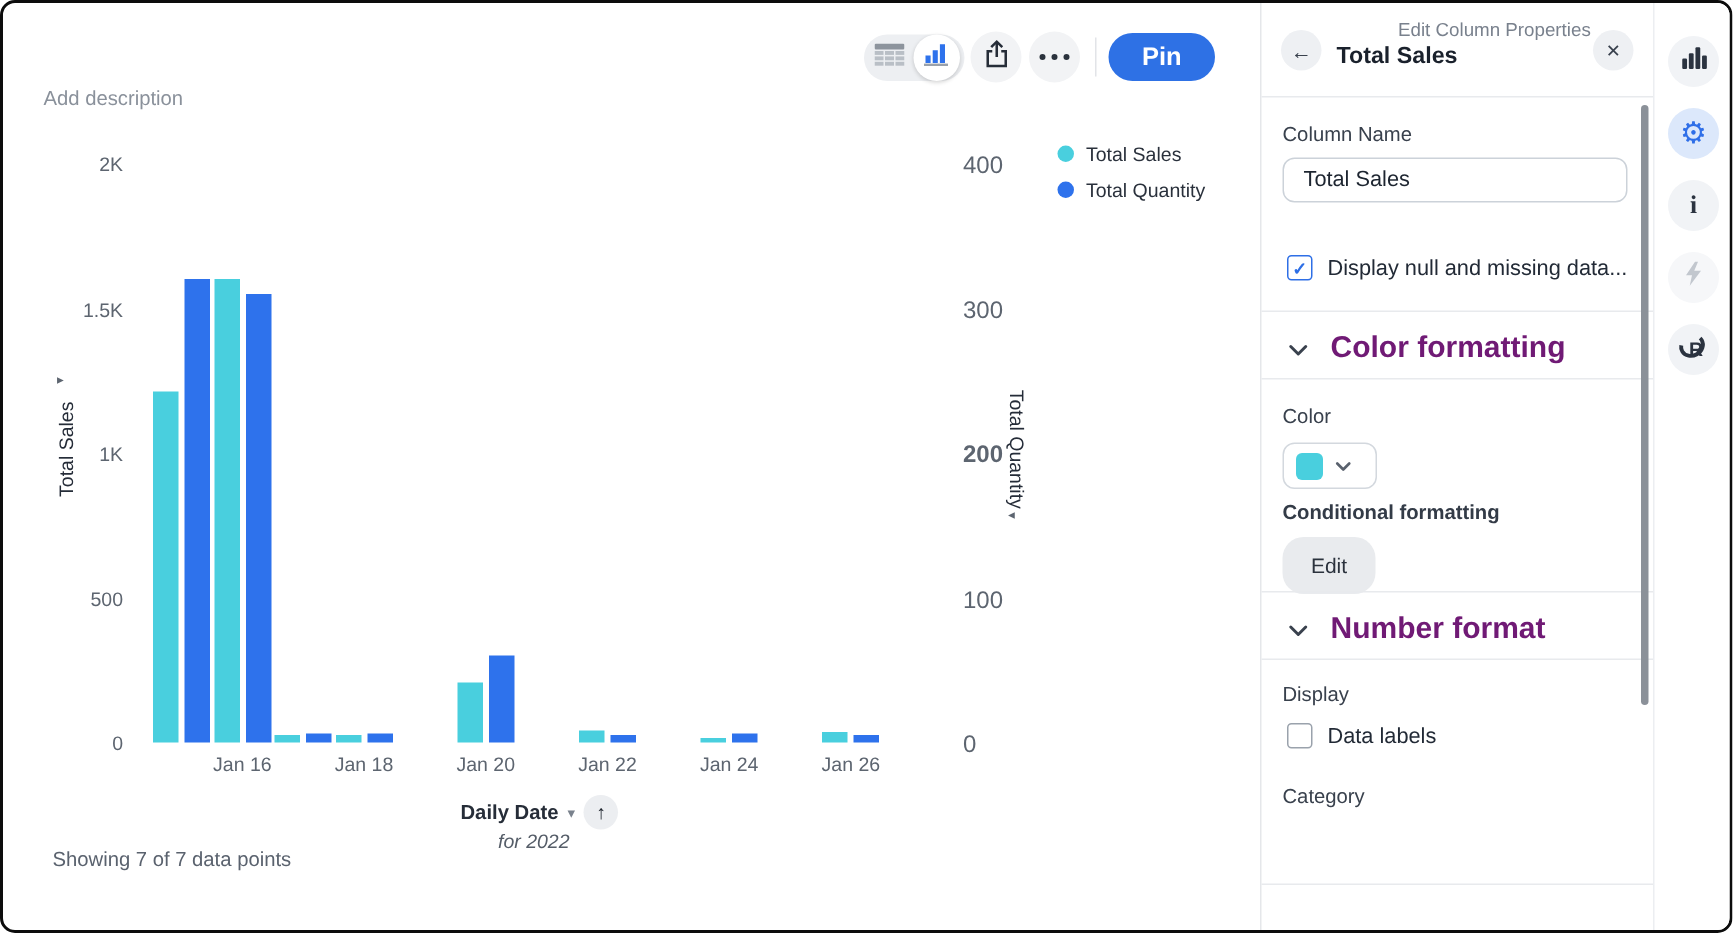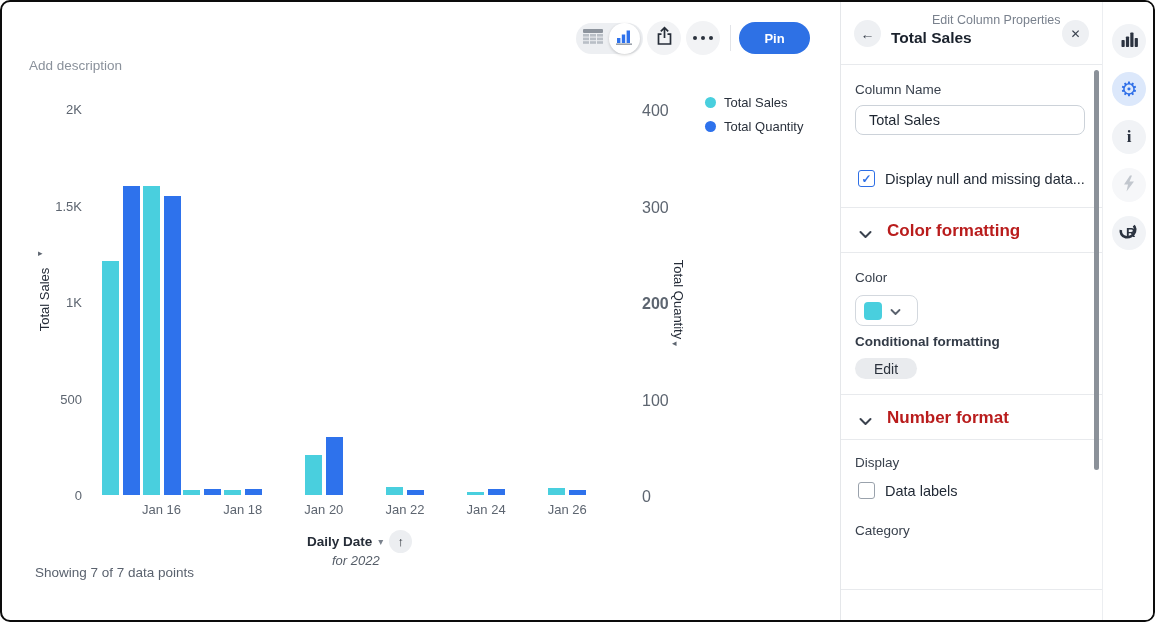--- a/index.html
+++ b/index.html
@@ -19,21 +19,21 @@
   .seg-left { width:33px; display:flex; justify-content:center; align-items:center; }
   .seg-right { width:31px; height:31px; background:#fff; border-radius:50%;
                display:flex; justify-content:center; align-items:center;
                box-shadow:0 1px 3px rgba(0,0,0,.18); }
   .tool-circle { position:absolute; top:19px; width:34px; height:34px; border-radius:50%;
                  background:#f2f3f5; display:flex; align-items:center; justify-content:center; }
   .dots { display:flex; gap:4px; }
   .dots span { width:4px; height:4px; border-radius:50%; background:#2b323d; display:block; }
   .tb-divider { position:absolute; left:728px; top:23px; width:1px; height:26px; background:#e2e4e8; }
   .pin-btn { position:absolute; left:737px; top:20px; width:71px; height:32px; border-radius:16px;
-             background:#2e71e5; color:#fff; font-size:13px; font-weight:700;
+             background:#2e71e5; color:#fff; font-size:17px; font-weight:700;
              display:flex; align-items:center; justify-content:center; }
 
   
   #plot { position:absolute; left:0; top:0; width:838px; height:622px; }
   .bar { position:absolute; }
   .ytick { position:absolute; width:60px; text-align:right; font-size:13px; color:#5d6570; }
   .ytick-r { position:absolute; font-size:16px; color:#5d6570; }
   .xtick { position:absolute; width:64px; text-align:center; font-size:13px; color:#5d6570; }
   .axis-label { position:absolute; font-size:13px; color:#252c38; white-space:nowrap; }
   .rot-ccw { transform:rotate(-90deg); transform-origin:center; }
@@ -68,25 +68,25 @@
              display:flex; align-items:center; padding:0 13px; font-size:14.5px; color:#1d2530; }
   .tooltip { background:#353d4a; color:#fff; border-radius:6px; height:28px;
              display:flex; align-items:center; justify-content:center; padding:0 12px;
              font-size:13px; font-weight:700; white-space:nowrap; box-shadow:0 2px 6px rgba(0,0,0,.25); }
   .checkbox { width:17px; height:17px; border-radius:3px; background:#fff;
               display:flex; align-items:center; justify-content:center; }
   .cb-checked { border:1.5px solid #2e6fe6; color:#2e6fe6; font-size:12px; font-weight:700; }
   .cb-empty { border:1.5px solid #9aa2ac; }
   .cb-label { font-size:14.5px; color:#222a36; white-space:nowrap; overflow:hidden;
               text-overflow:ellipsis; max-width:205px; }
-  .section-head { font-size:17px; font-weight:700; color:#b91c1c; }
+  .section-head { font-size:20px; font-weight:700; color:#701a75; }
   .swatch-dd { width:63px; height:31px; border:1px solid #d3d8de; border-radius:8px;
                display:flex; align-items:center; padding:0 8px; gap:8px; }
   .swatch { width:18px; height:18px; border-radius:4px; }
-  .edit-btn { width:62px; height:21px; border-radius:14px; background:#e9ebee;
+  .edit-btn { width:62px; height:38px; border-radius:14px; background:#e9ebee;
               display:flex; align-items:center; justify-content:center;
               font-size:14px; color:#2b323d; }
   .cat-dd { width:232px; height:31px; border:1px solid #d3d8de; border-radius:8px;
             display:flex; align-items:center; justify-content:space-between; padding:0 12px;
             font-size:14.5px; color:#1d2530; }
   .scroll-thumb { position:absolute; left:253px; top:68px; width:5px; height:400px;
                   background:#8b9199; border-radius:3px; }
 
   
   .rail { position:absolute; left:1100px; top:0; width:53px; height:622px; background:#fff;

